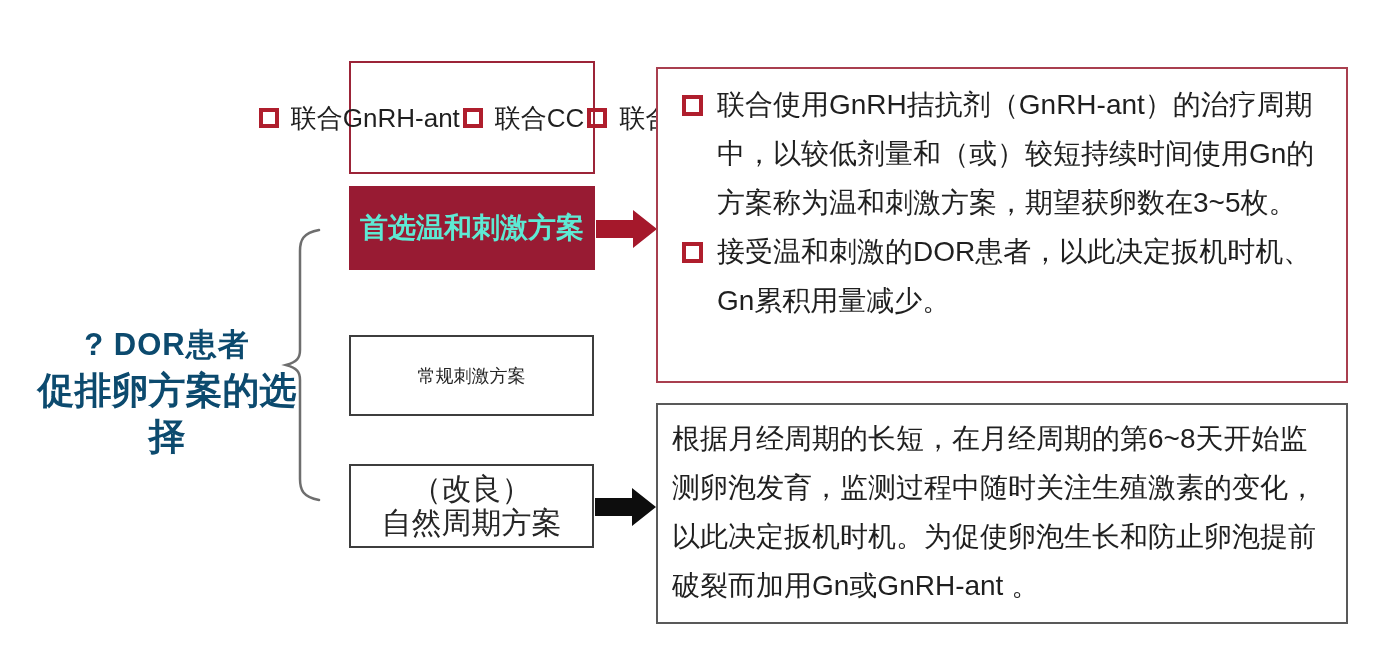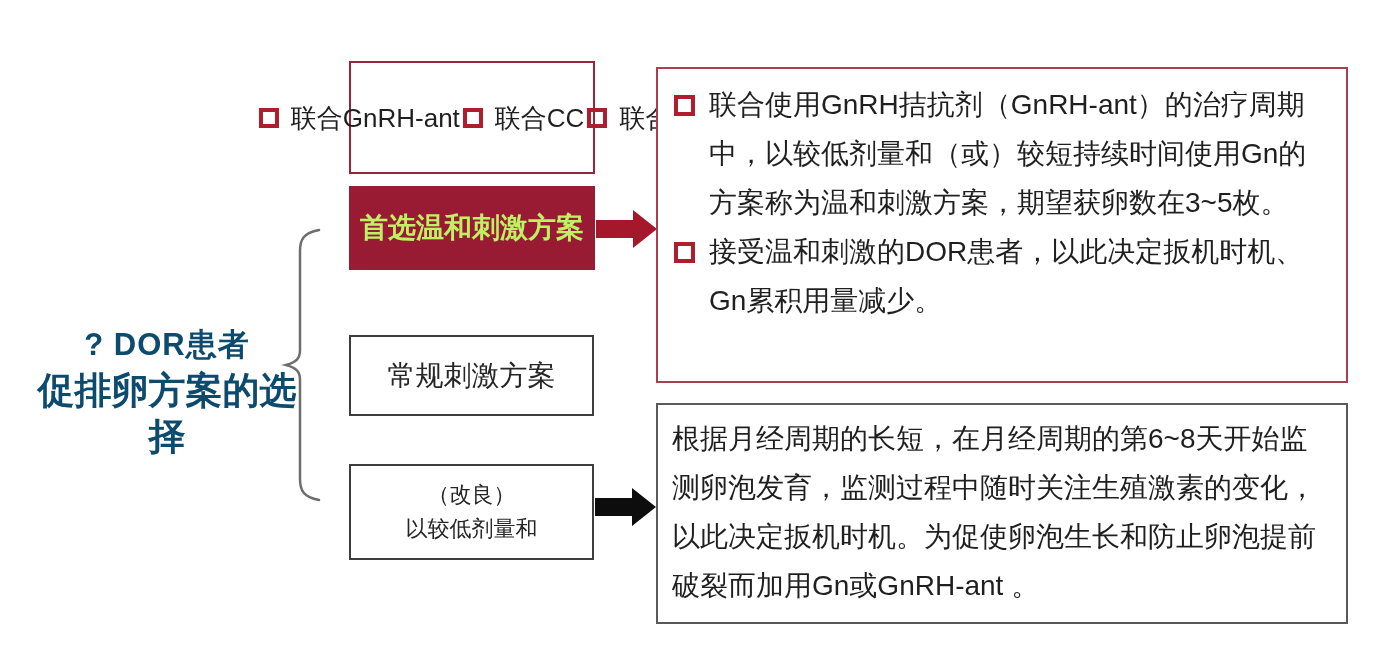--- a/index.html
+++ b/index.html
@@ -87,21 +87,21 @@
     top: 186px;
     width: 246px;
     height: 84px;
     background: #981B33;
     display: flex;
     align-items: center;
     justify-content: center;
     box-sizing: border-box;
   }
   .highlight-box .hl-label {
-    color: #bef264;
+    color: #5eead4;
     font-weight: 700;
     font-size: 28px;
     white-space: nowrap;
   }
 
   .plain-box {
     position: absolute;
     left: 349px;
     width: 245px;
     border: 2.5px solid #3d3d3d;
@@ -109,26 +109,26 @@
     box-sizing: border-box;
     display: flex;
     flex-direction: column;
     align-items: center;
     justify-content: center;
     color: #262626;
   }
   .conventional-box {
     top: 335px;
     height: 81px;
-    font-size: 28px;
+    font-size: 18px;
   }
   .natural-box {
     top: 464px;
-    height: 96px;
-    font-size: 22px;
+    height: 84px;
+    font-size: 30px;
     line-height: 34px;
     text-align: left;
   }
 
   
   .arrow {
     position: absolute;
     width: 62px;
     height: 44px;
   }
@@ -143,21 +143,21 @@
     background: #ffffff;
     box-sizing: border-box;
     color: #1f1f1f;
     font-size: 28px;
     line-height: 49px;
   }
   .mild-detail {
     top: 67px;
     height: 316px;
     border: 2px solid #A93F4F;
-    padding: 11px 16px 6px 16px;
+    padding: 11px 16px 6px 24px;
   }
   .natural-detail {
     top: 403px;
     height: 221px;
     border: 2px solid #595959;
     padding: 9px 18px 15px 14px;
   }
   .bullet-item {
     display: flex;
     align-items: flex-start;
@@ -218,21 +218,21 @@
       <span class="bullet-text">接受温和刺激的DOR患者，以此决定扳机时机、Gn累积用量减少。</span>
     </div>
   </div>
 
   <div class="plain-box conventional-box">
     <span>常规刺激方案</span>
   </div>
 
   <div class="plain-box natural-box">
     <span>（改良）</span>
-    <span>以较低剂量和</span>
+    <span>自然周期方案</span>
   </div>
 
   <svg class="arrow arrow-black" viewBox="0 0 62 44">
     <path d="M 0 13 L 37 13 L 37 3 L 61 22 L 37 41 L 37 31 L 0 31 Z" fill="#0d0d0d"></path>
   </svg>
 
   <div class="detail-box natural-detail">
     <span>根据月经周期的长短，在月经周期的第6~8天开始监测卵泡发育，监测过程中随时关注生殖激素的变化，以此决定扳机时机。为促使卵泡生长和防止卵泡提前破裂而加用Gn或GnRH-ant 。</span>
   </div>
 

